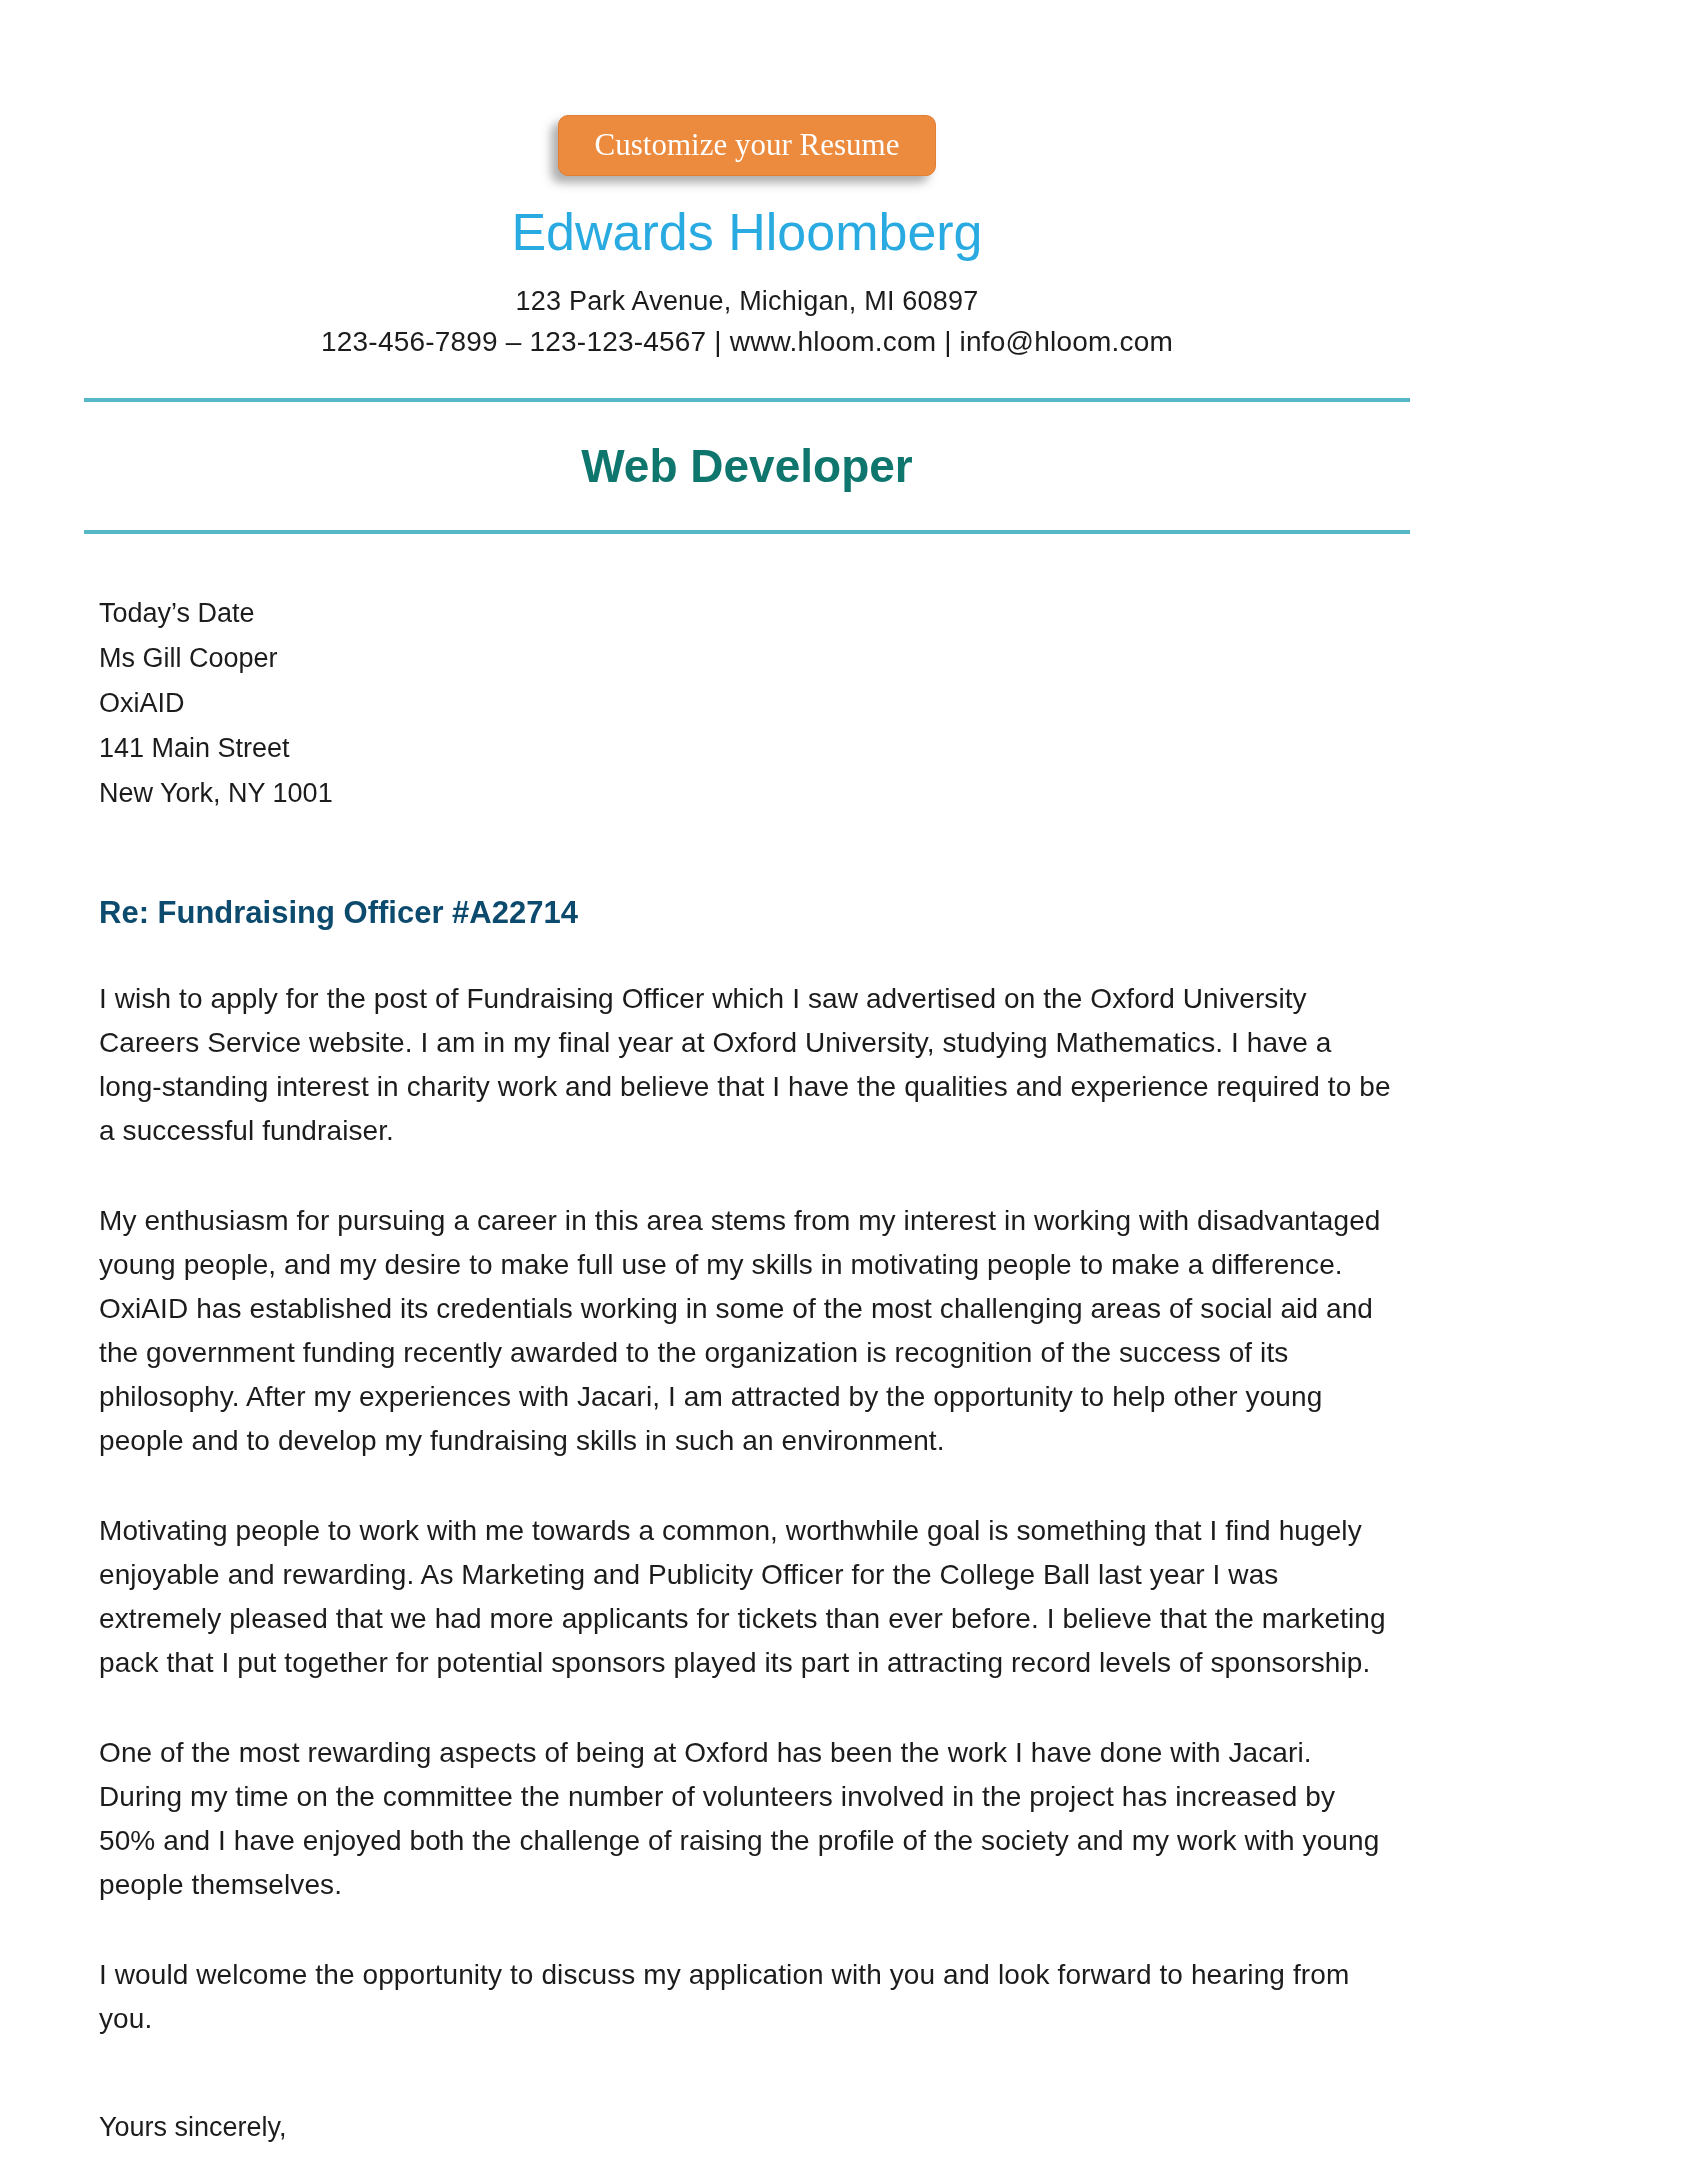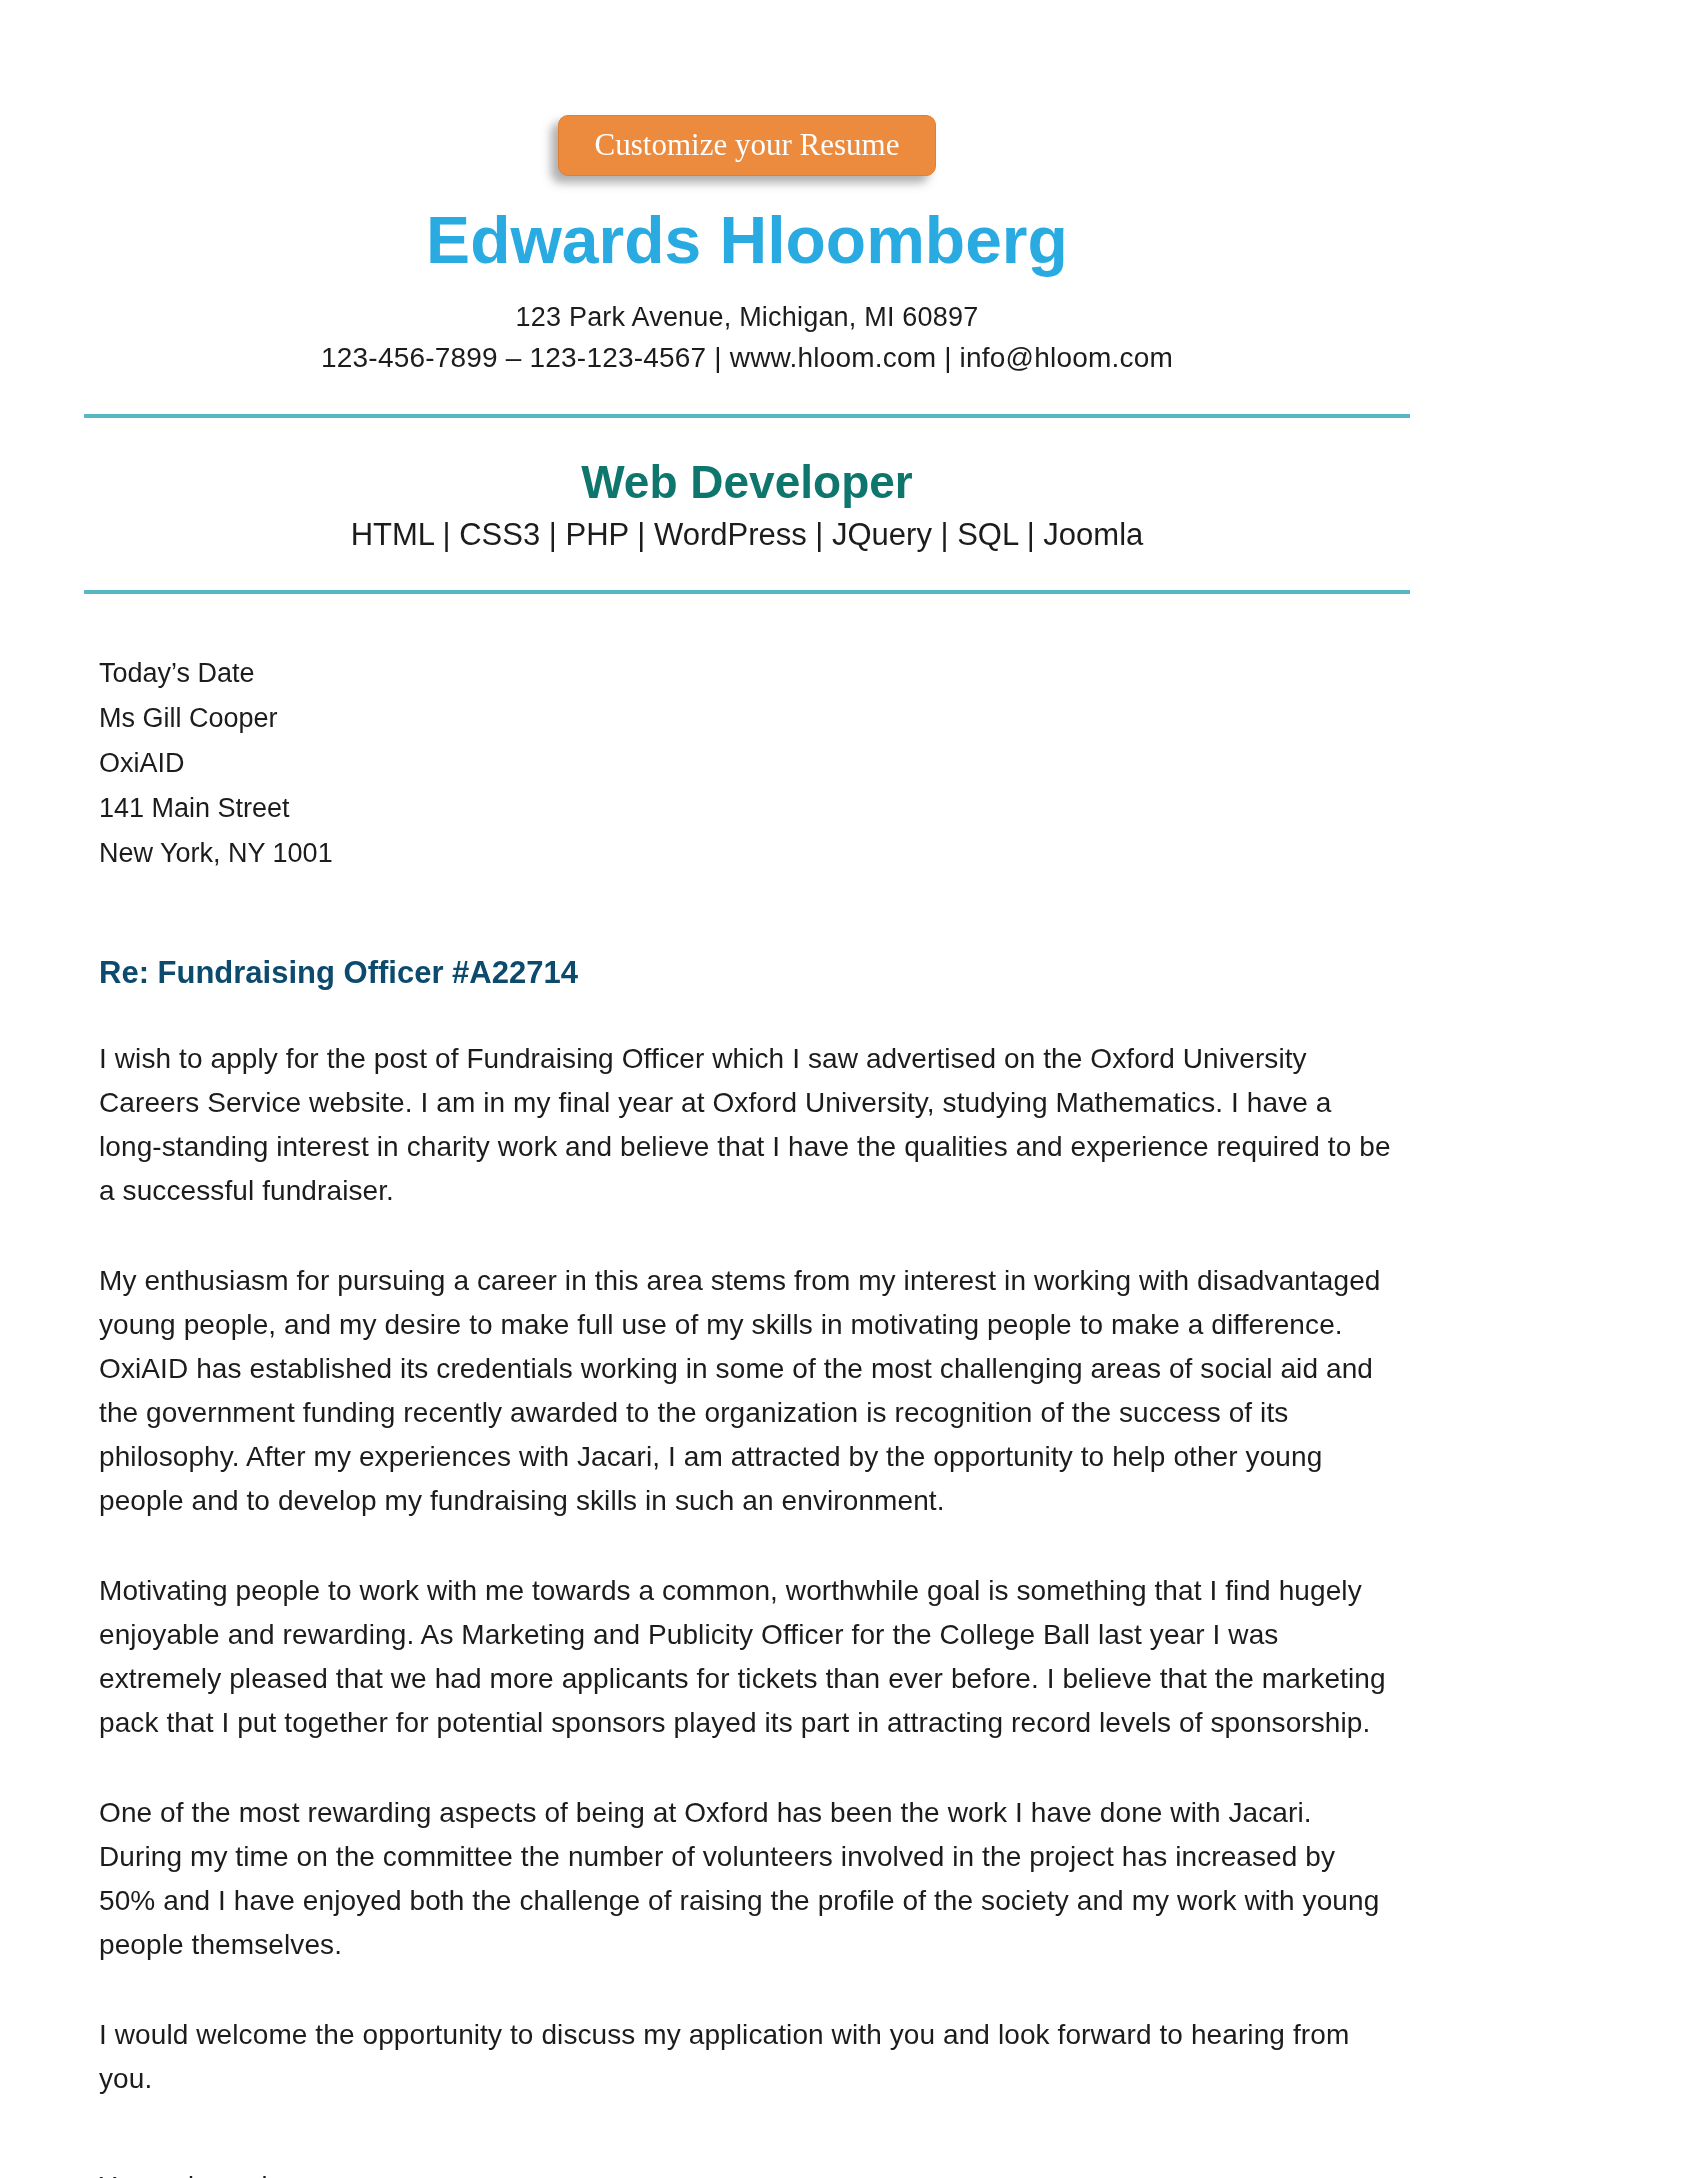--- a/index.html
+++ b/index.html
@@ -26,22 +26,22 @@
     border-radius: 10px;
     box-shadow: -7px 7px 10px rgba(110,110,110,0.55);
     cursor: pointer;
     text-decoration: none;
   }
 
   .name {
     margin: 26px 0 0 0;
     text-align: center;
     color: #29abe2;
-    font-size: 66px;
-    font-weight: bold;
+    font-size: 52px;
+    font-weight: normal;
     letter-spacing: 0px;
   }
 
   .address-line {
     margin-top: 24px;
     text-align: center;
     font-size: 27px;
     letter-spacing: 0.2px;
   }
   .contact-line {
@@ -109,21 +109,20 @@
   <h1 class="name">Edwards Hloomberg</h1>
 
   <div class="address-line">123 Park Avenue, Michigan, MI 60897</div>
 
   <div class="contact-line">123-456-7899 – 123-123-4567 | www.hloom.com | info@hloom.com</div>
 
   <hr class="divider">
 
   <h2 class="job-title">Web Developer</h2>
 
-  <div class="skills-line">HTML | CSS3 | PHP | WordPress | JQuery | SQL | Joomla</div>
 
   <hr class="divider second">
 
   <div class="letter">
 
     <div class="recipient">
       <div>Today’s Date</div>
       <div>Ms Gill Cooper</div>
       <div>OxiAID</div>
       <div>141 Main Street</div>

